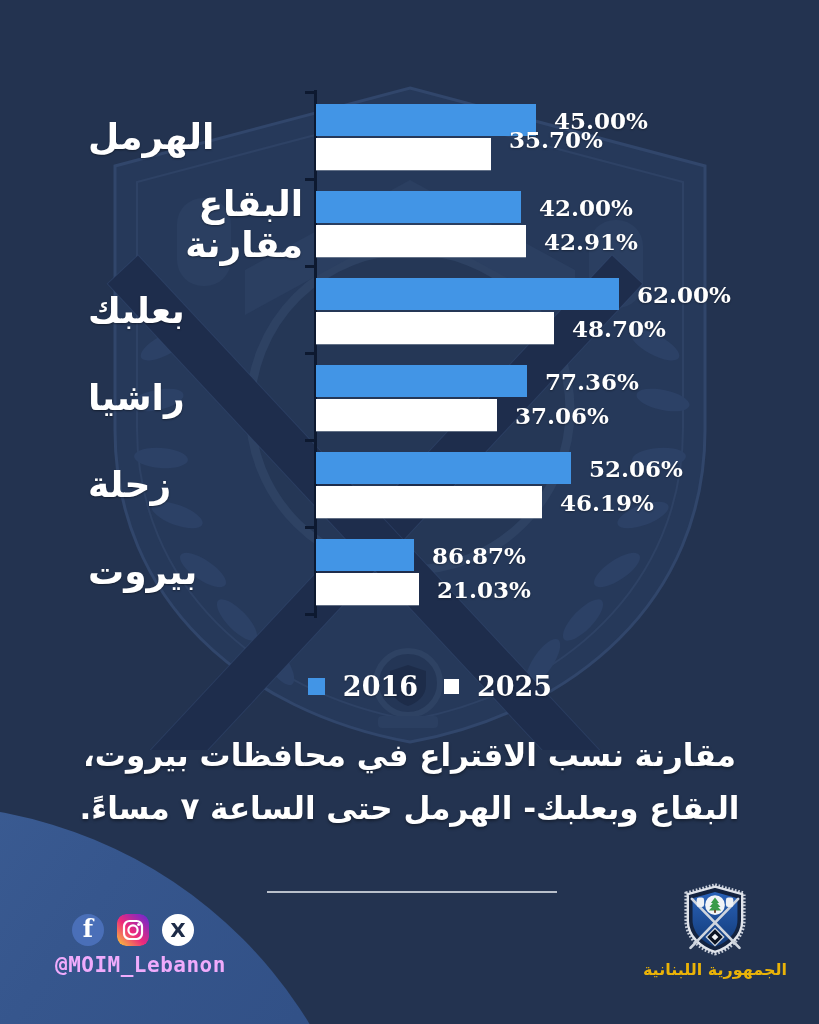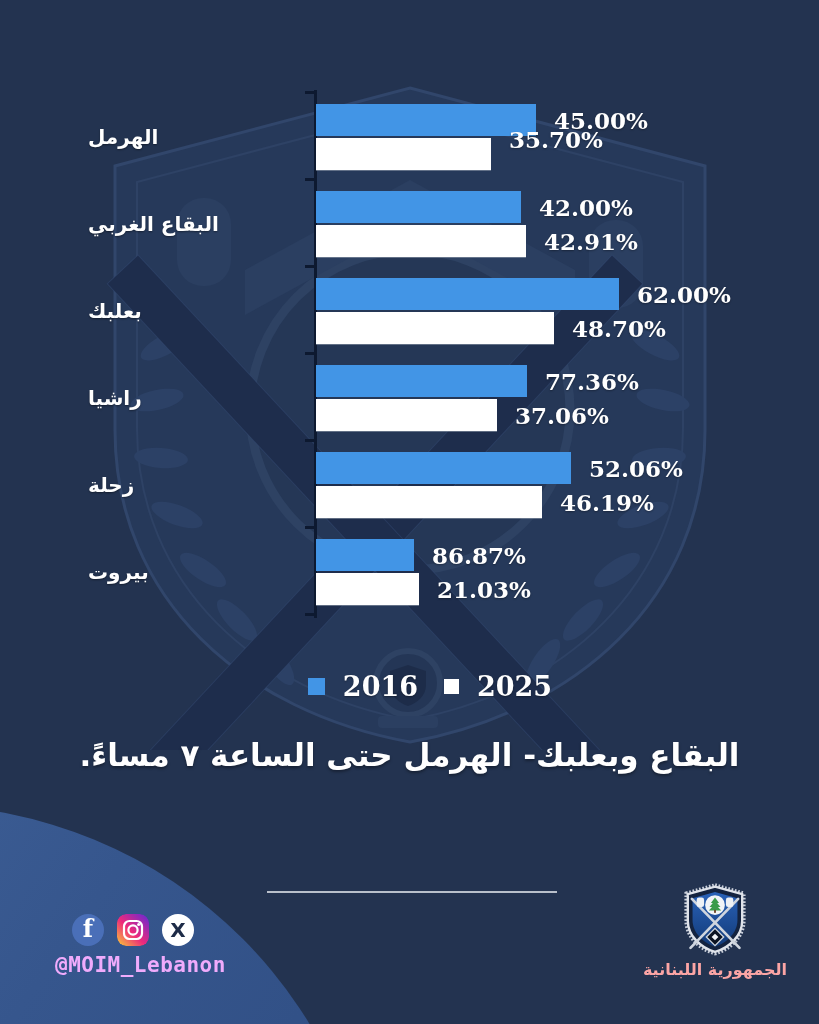--- a/index.html
+++ b/index.html
@@ -13,21 +13,21 @@
   
   .chart{position:absolute;left:0;top:93px;width:819px;height:523px;}
   .axis{position:absolute;left:314px;top:-3px;width:3px;height:528px;background:#0d1930;}
   .tick{position:absolute;left:305px;width:10px;height:3px;background:#0d1930;}
   .bar{position:absolute;height:32px;}
   .bar.s2016{background:#4295e6;}
   .bar.s2025{background:#ffffff;box-shadow:0 1px 0 rgba(150,160,175,.55);}
   .val{position:absolute;transform:translateY(-50%);color:#ffffff;
        font-family:"DejaVu Serif","Liberation Serif",serif;font-weight:bold;font-size:23px;
        text-shadow:0 1px 2px rgba(0,0,0,.35);white-space:nowrap;}
-  .cat{position:absolute;width:215px;color:#ffffff;font-weight:bold;font-size:20px;
+  .cat{position:absolute;width:215px;color:#ffffff;font-weight:bold;font-size:36px;
        display:flex;align-items:center;justify-content:flex-end;direction:rtl;
        text-shadow:0 1px 2px rgba(0,0,0,.4);}
   
   .legend{position:absolute;left:0;top:671px;width:860px;display:flex;justify-content:center;
           align-items:center;gap:26px;}
   .legend-item{display:flex;align-items:center;gap:18px;}
   .swatch{width:17px;height:17px;}
   .legend-label{color:#ffffff;font-family:"DejaVu Serif","Liberation Serif",serif;
                 font-weight:bold;font-size:27px;text-shadow:0 1px 2px rgba(0,0,0,.35);}
   
@@ -38,21 +38,21 @@
   .divider{position:absolute;left:267px;top:891px;width:290px;height:2px;background:#b9c0cb;}
   .social{position:absolute;left:72px;top:914px;display:flex;gap:13px;align-items:center;}
   .soc{width:32px;height:32px;border-radius:50%;display:flex;align-items:center;justify-content:center;}
   .fb{background:#4a6fb8;color:#ffffff;font-family:"DejaVu Serif","Liberation Serif",serif;
       font-weight:bold;font-size:24px;line-height:1;padding-bottom:2px;box-sizing:border-box;}
   .xx{background:#ffffff;color:#1d2b47;font-weight:bold;font-size:20px;font-family:"DejaVu Sans",sans-serif;}
   .handle{position:absolute;left:55px;top:953px;width:170px;text-align:center;color:#f0abfc;
           font-weight:bold;font-size:21px;letter-spacing:.5px;
           font-family:"DejaVu Sans Mono","Liberation Mono",monospace;}
   .ministry{position:absolute;left:630px;top:882px;width:170px;text-align:center;}
-  .ministry .mline{color:#fca5a5;font-weight:bold;direction:rtl;}
+  .ministry .mline{color:#eab308;font-weight:bold;direction:rtl;}
   .mline1{font-size:16px;margin-top:2px;}
   .mline2{font-size:15px;margin-top:3px;}
 </style>
 </head>
 <body>
 
 <div class="canvas">
 
   <svg class="watermark" viewBox="0 0 630 670" xmlns="http://www.w3.org/2000/svg">
     <path d="M315,8 L610,86 V350 C610,520 480,632 315,662 C150,632 20,520 20,350 V86 Z" fill="#26395a" stroke="#31466b" stroke-width="3"></path>
@@ -89,21 +89,21 @@
   <div class="blob"></div>
 
   <div class="chart">
     <div class="axis"></div>
     <div id="chart-rows">
         <div class="cat" style="right: 516px; top: 0px; height: 87px;">الهرمل</div>
         <div class="bar s2016" style="left: 316px; top: 11px; width: 220px; background: rgb(66, 149, 230);"></div>
         <div class="val" style="left: 554px; top: 27px;">45.00%</div>
         <div class="bar s2025" style="left: 316px; top: 45px; width: 175px; background: rgb(255, 255, 255);"></div>
         <div class="val" style="left: 509px; top: 46px;">35.70%</div>
-        <div class="cat" style="right: 516px; top: 87px; height: 87px;">البقاع الغربي</div>
+        <div class="cat" style="right: 516px; top: 87px; height: 87px;">البقاع مقارنة</div>
         <div class="bar s2016" style="left: 316px; top: 98px; width: 205px; background: rgb(66, 149, 230);"></div>
         <div class="val" style="left: 539px; top: 114px;">42.00%</div>
         <div class="bar s2025" style="left: 316px; top: 132px; width: 210px; background: rgb(255, 255, 255);"></div>
         <div class="val" style="left: 544px; top: 148px;">42.91%</div>
         <div class="cat" style="right: 516px; top: 174px; height: 87px;">بعلبك</div>
         <div class="bar s2016" style="left: 316px; top: 185px; width: 303px; background: rgb(66, 149, 230);"></div>
         <div class="val" style="left: 637px; top: 201px;">62.00%</div>
         <div class="bar s2025" style="left: 316px; top: 219px; width: 238px; background: rgb(255, 255, 255);"></div>
         <div class="val" style="left: 572px; top: 235px;">48.70%</div>
         <div class="cat" style="right: 516px; top: 261px; height: 87px;">راشيا</div>
@@ -136,20 +136,21 @@
       <span class="swatch" id="sw2016" style="background: rgb(66, 149, 230);"></span>
       <span class="legend-label">2016</span>
     </div>
     <div class="legend-item">
       <span class="swatch" id="sw2025" style="width: 15px; height: 15px; background: rgb(255, 255, 255);"></span>
       <span class="legend-label">2025</span>
     </div>
   </div>
 
   <div class="caption">
+    <div>مقارنة نسب الاقتراع في محافظات بيروت،</div>
     <div>البقاع وبعلبك- الهرمل حتى الساعة ٧ مساءً.</div>
   </div>
 
   <div class="divider"></div>
 
   <div class="social">
     <div class="soc fb">f</div>
     <div class="soc" style="border-radius:9px;overflow:hidden;">
       <svg width="32" height="32" viewBox="0 0 32 32" xmlns="http://www.w3.org/2000/svg">
         <defs>

